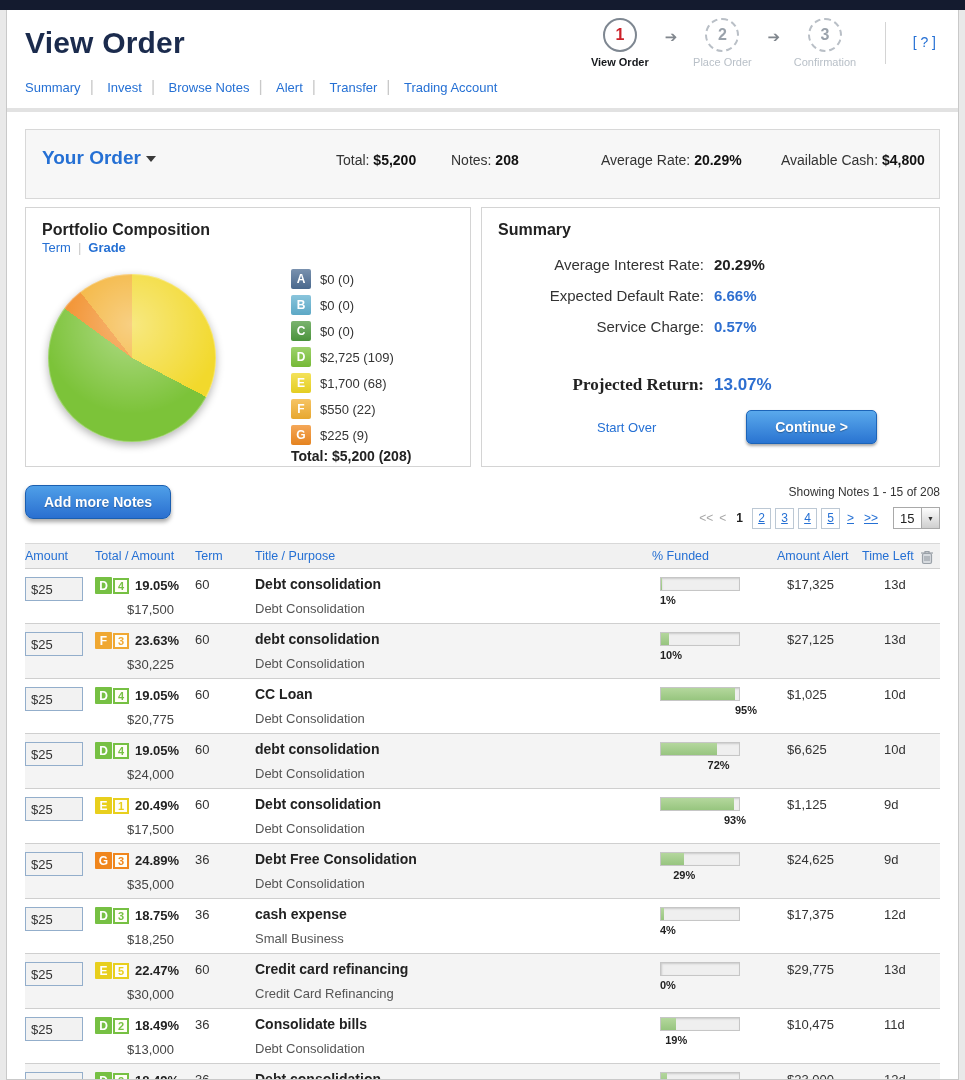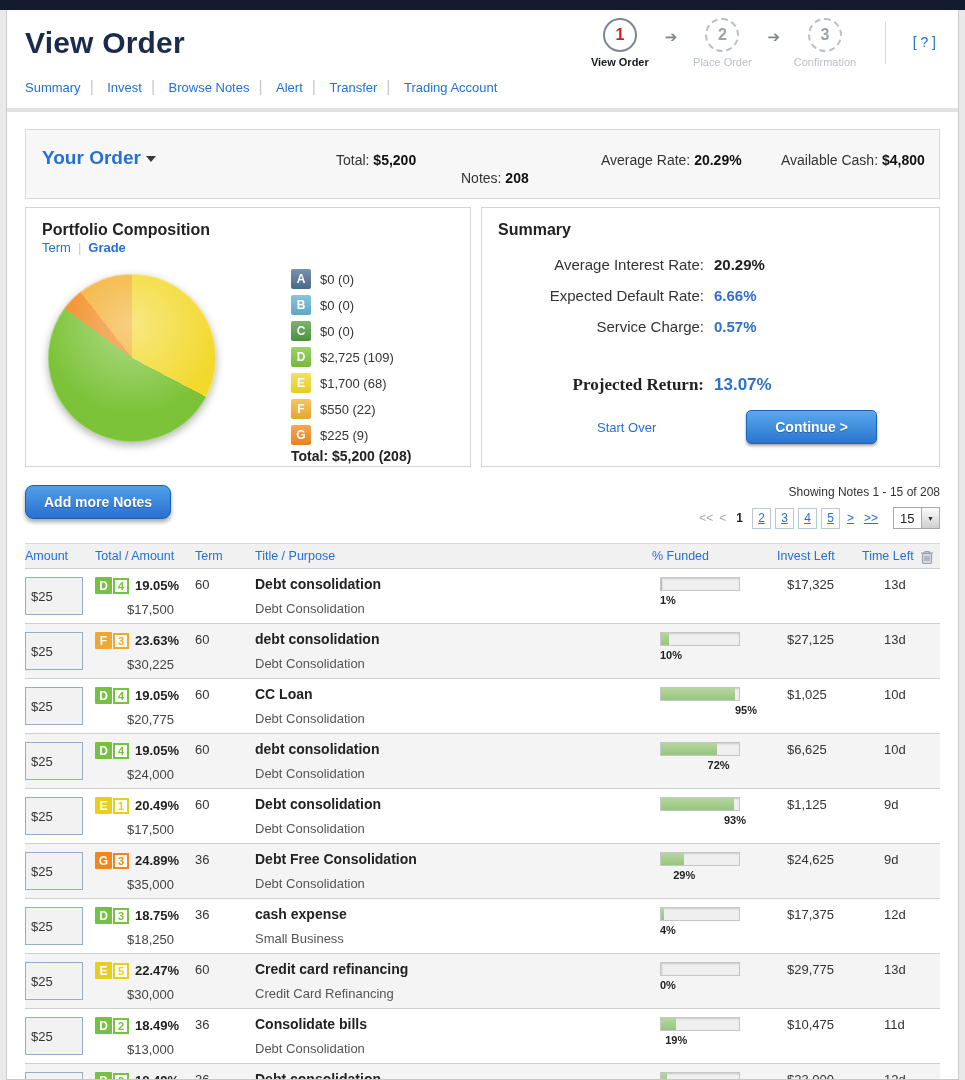--- a/index.html
+++ b/index.html
@@ -29,21 +29,21 @@
   .nav a { color:#2570d4; font-size:13px; text-decoration:none; }
   .nav span.sep { color:#c9c9c9; margin:0 9px; }
 
   
   .order-bar { position:relative; margin:17px 18px 8px; height:70px; background:#f7f7f7; border:1px solid #d8d8d8; }
   .order-title { position:absolute; left:16px; top:17px; color:#2570d4; font-size:19px; font-weight:bold; cursor:pointer; }
   .order-title .caret { display:inline-block; margin-left:5px; width:0; height:0; border-left:5px solid transparent;
     border-right:5px solid transparent; border-top:6px solid #3a3a3a; vertical-align:middle; }
   .order-stat { position:absolute; top:22px; font-size:14px; color:#333; }
   .order-stat b { color:#111; }
-  .order-stat:nth-of-type(2){ left:310px; } .order-stat:nth-of-type(3){ left:435px;margin-top:18px; }
+  .order-stat:nth-of-type(2){ left:310px; } .order-stat:nth-of-type(3){ left:425px; }
   .order-stat:nth-of-type(4){ left:575px; } .order-stat:nth-of-type(5){ left:755px; }
 
   
   .panels { display:flex; gap:10px; margin:0 18px; }
   .panel { border:1px solid #d4d4d4; height:260px; position:relative; background:#fff; }
   .panel-portfolio { width:446px; }
   .panel-summary { flex:1; }
   .panel h2 { font-size:16px; color:#222; padding:13px 16px 1px; }
   .pc-tabs { padding:0 16px; font-size:13px; }
   .pc-tabs a { color:#2570d4; text-decoration:none; }
@@ -93,21 +93,21 @@
     display:flex; align-items:center; justify-content:center; font-size:7px; color:#333; }
 
   
   .grid { display:grid; grid-template-columns:70px 100px 60px 397px 125px 85px 58px 20px; margin:0 18px; }
   .table-head { background:#f1f1f1; border-top:1px solid #d8d8d8; border-bottom:1px solid #cfcfcf; height:26px; align-items:center; }
   .table-head a { color:#2570d4; font-size:12.5px; text-decoration:none; }
   .trash { width:14px; height:16px; margin-top:2px; }
   .note-row { height:55px; border-bottom:1px solid #cfcfcf; background:#fff; }
   .note-row.alt { background:#f4f4f4; }
   .cell { padding-top:8px; font-size:13px; color:#333; }
-  .amount-input { width:58px; height:38px; border:1px solid #93aecb; background:#f2f2f2; font-size:13px; color:#333;
+  .amount-input { width:58px; height:24px; border:1px solid #93aecb; background:#f2f2f2; font-size:13px; color:#333;
     padding:0 5px; font-family:"Liberation Sans",sans-serif; }
   .rate-line { display:flex; align-items:center; }
   .grade-badge { width:17px; height:17px; color:#fff; font-size:12px; font-weight:bold; display:flex;
     align-items:center; justify-content:center; border-radius:1px; }
   .grade-sub { width:16px; height:16px; background:#fffef5; border:2px solid; font-size:11px; font-weight:bold;
     display:flex; align-items:center; justify-content:center; margin-left:1px; }
   .rate-val { margin-left:6px; font-weight:bold; color:#222; }
   .loan-amt { margin-left:32px; margin-top:8px; color:#444; }
   .note-title { font-size:14px; font-weight:bold; color:#222; padding-top:7px; }
   .note-purpose { font-size:13px; color:#555; margin-top:9px; }
@@ -254,21 +254,21 @@
       </div>
     </div>
   </div>
 
   <div class="grid table-head">
     <a href="#">Amount</a>
     <a href="#">Total / Amount</a>
     <a href="#">Term</a>
     <a href="#">Title / Purpose</a>
     <a href="#">% Funded</a>
-    <a href="#">Invest Left</a>
+    <a href="#">Amount Alert</a>
     <a href="#">Time Left</a>
     <svg class="trash" viewBox="0 0 14 16">
       <g fill="none" stroke="#9aa1a8" stroke-width="1.2">
         <rect x="2.5" y="4.5" width="9" height="10" rx="1.5" fill="#d7dbdf"></rect>
         <line x1="1" y1="4" x2="13" y2="4"></line>
         <path d="M5 4 V2.5 h4 V4"></path>
         <line x1="5" y1="7" x2="5" y2="12"></line>
           <line x1="7" y1="7" x2="7" y2="12"></line>
           <line x1="9" y1="7" x2="9" y2="12"></line>
       </g>

